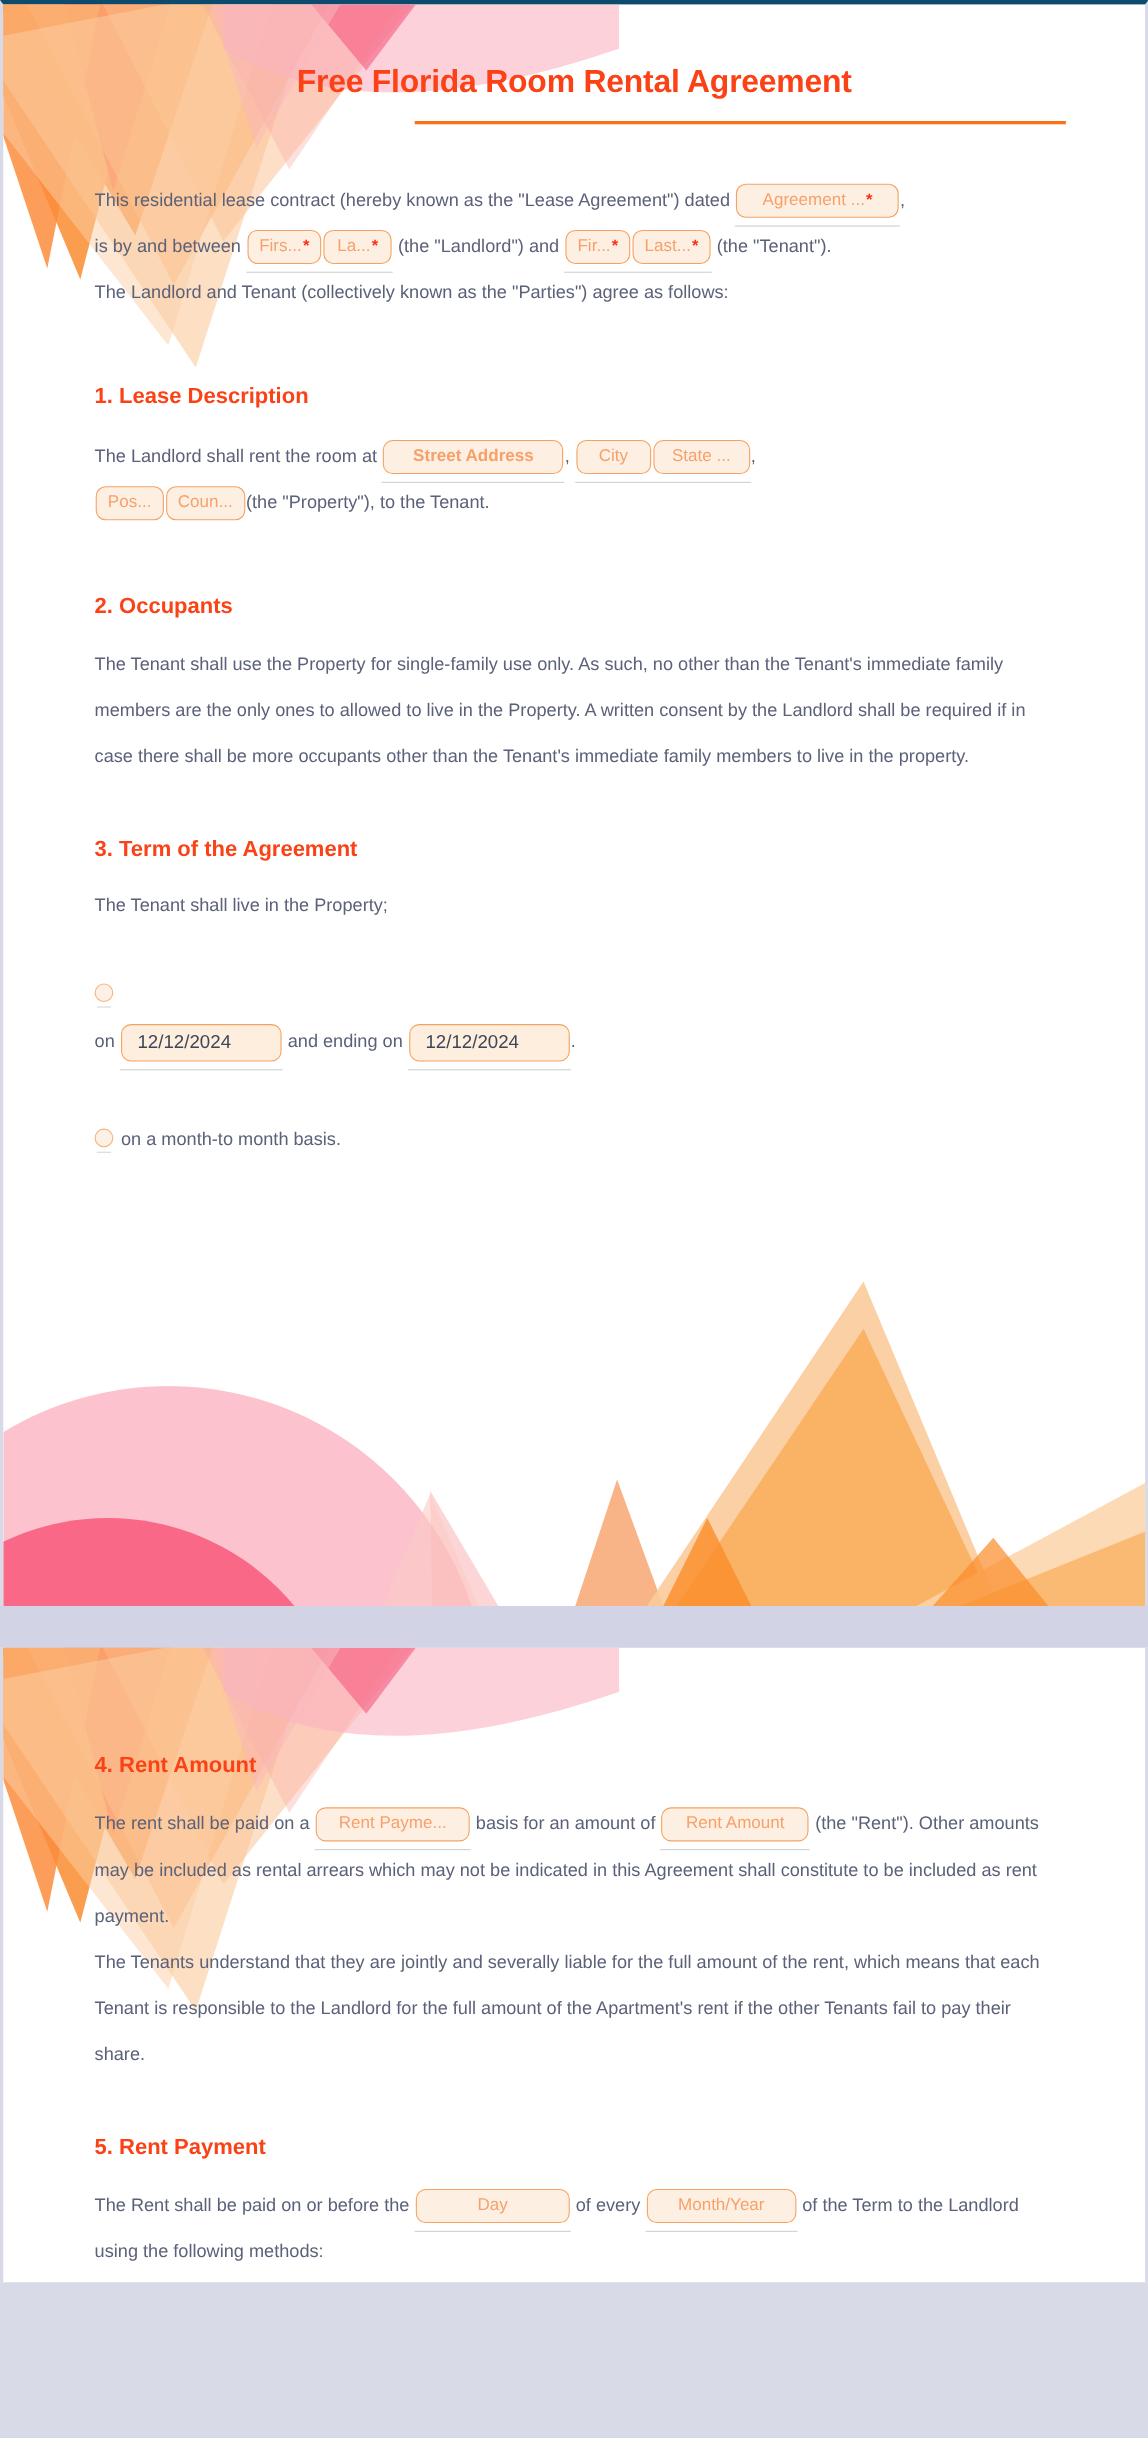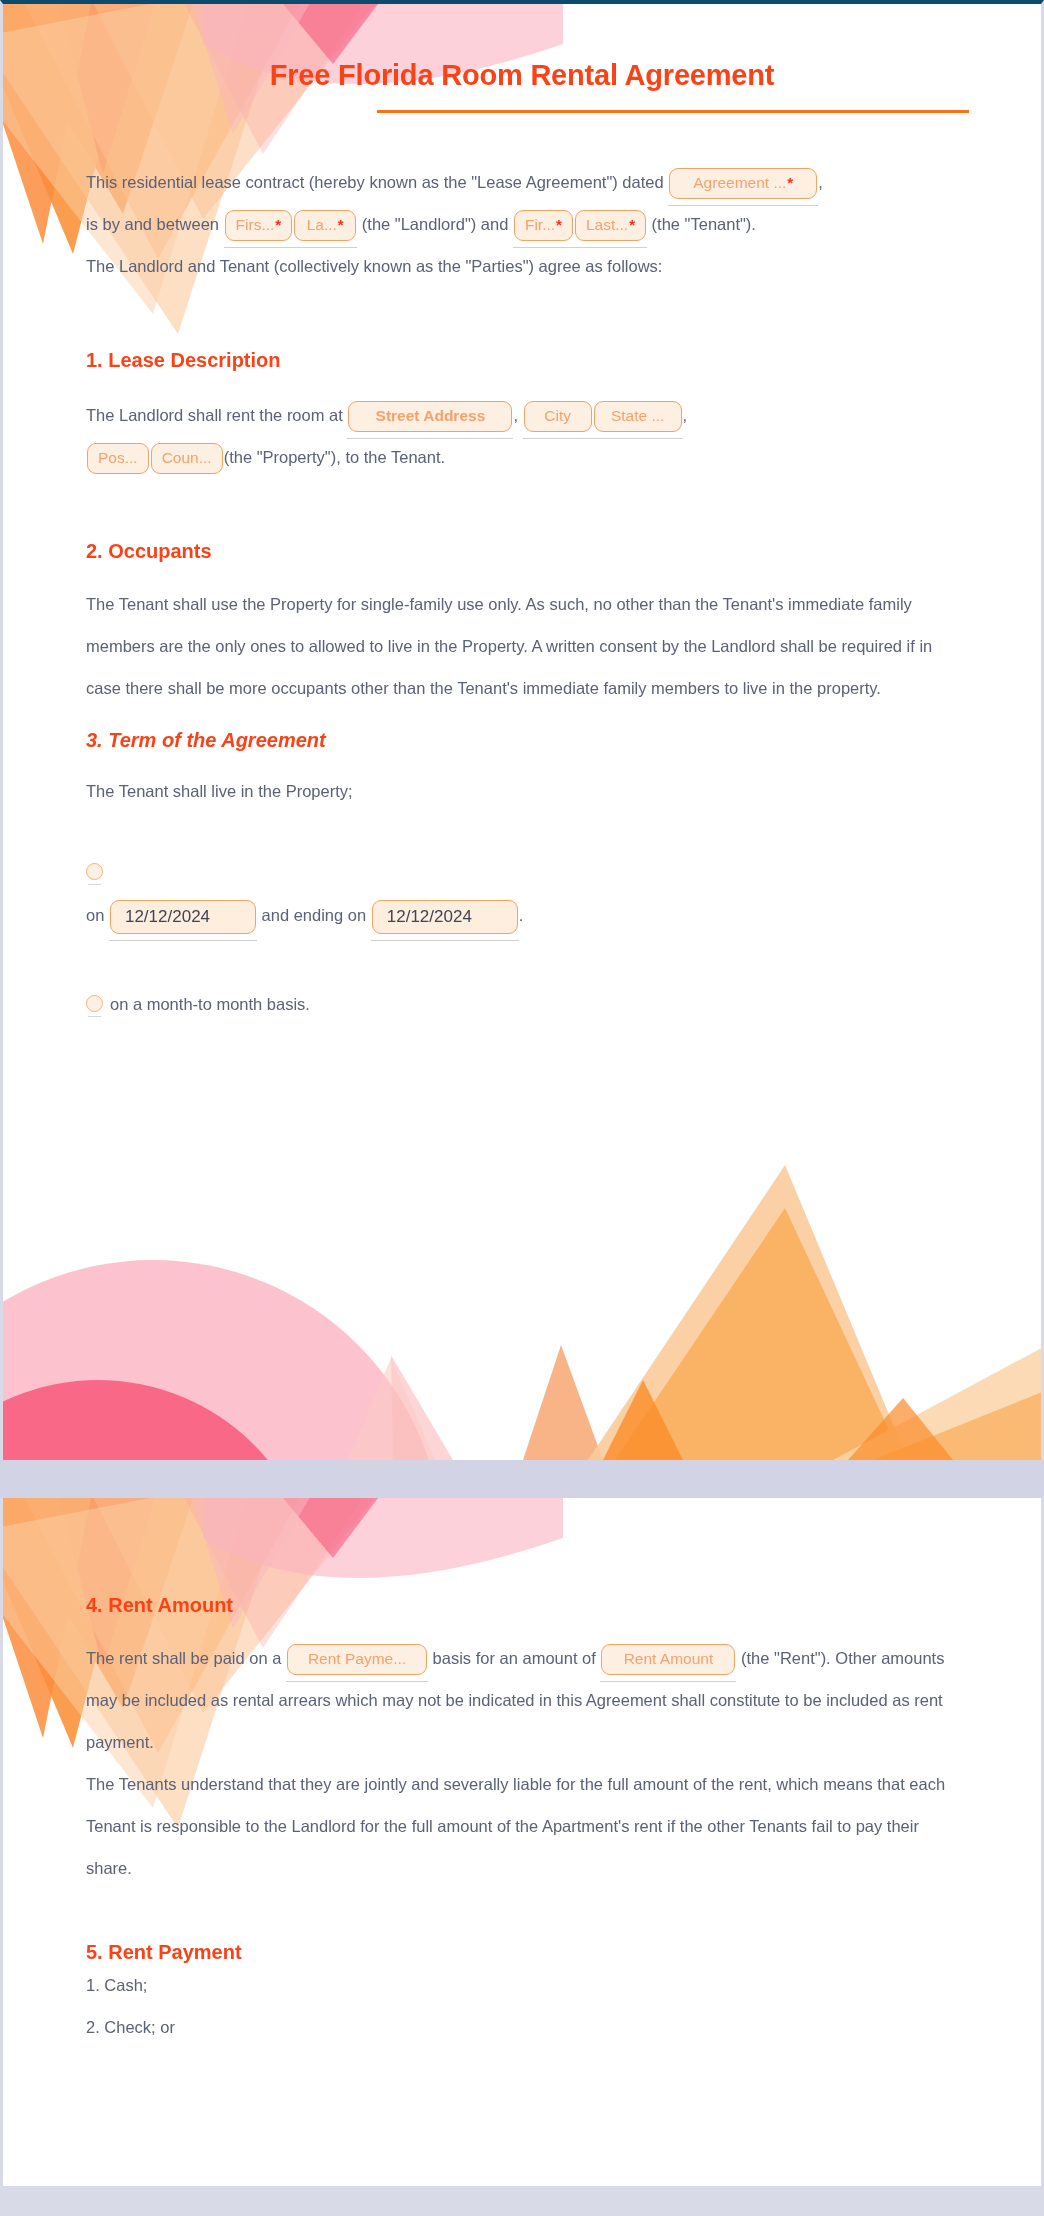--- a/index.html
+++ b/index.html
@@ -15,21 +15,21 @@
 
   .page {
     position:relative;
     width:1044px;
     background:#ffffff;
     overflow:hidden;
     border-left:3px solid #d9dae8;
     border-right:3px solid #d9dae8;
   }
   .page.p1 { height:1460px; border-top:4px solid #0c4a6e; }
-  .page.p2 { height:688px; }
+  .page.p2 { height:577px; }
 
   .pagegap { height:38px; background:#d2d3e4; width:1044px; }
 
   
   .deco-tl { position:absolute; top:0; left:0; width:560px; height:330px; pointer-events:none; }
   .deco-bot { position:absolute; bottom:0; left:0; width:1044px; height:330px; pointer-events:none; }
 
   
   .content { position:relative; z-index:5; }
 
@@ -184,21 +184,21 @@
         <span class="ul-wrap"><span class="fld w-city">City</span><span class="fld w-state">State ...</span></span><span>,</span>
       </p>
 
       <p class="para">
         <span class="fld w-postal">Pos...</span><span class="fld w-country">Coun...</span><span>(the "Property"), to the Tenant.</span>
       </p>
 
       <h2 class="sec-h" style="margin-top:62px;">2. Occupants</h2>
       <p class="para" style="margin-top:20px;padding-right:78px;">The Tenant shall use the Property for single-family use only. As such, no other than the Tenant's immediate family members are the only ones to allowed to live in the Property. A written consent by the Landlord shall be required if in case there shall be more occupants other than the Tenant's immediate family members to live in the property.</p>
 
-      <h2 class="sec-h" style="margin-top:20px;font-style:italic;">3. Term of the Agreement</h2>
+      <h2 class="sec-h" style="margin-top:52px;">3. Term of the Agreement</h2>
       <p class="para" style="margin-top:18px;">The Tenant shall live in the Property;</p>
 
       <div class="radio-block" style="margin-top:40px;">
         <div class="radio-row">
           <span class="radio"></span>
         </div>
         <div class="radio-row" style="line-height:46px;">
           <span>on</span>
           <span class="ul-wrap"><span class="fld filled w-date">12/12/2024</span></span>
           <span>and ending on</span>
@@ -256,20 +256,28 @@
         <span>basis for an amount of</span>
         <span class="ul-wrap"><span class="fld w-rentamt">Rent Amount</span></span>
         <span>(the</span>
         <span>"Rent"). Other amounts may be included as rental arrears which may not be indicated in this Agreement shall constitute to be included as rent payment.</span>
       </p>
 
       <p class="para" style="padding-right:78px;">The Tenants understand that they are jointly and severally liable for the full amount of the rent, which means that each Tenant is responsible to the Landlord for the full amount of the Apartment's rent if the other Tenants fail to pay their share.</p>
 
       <h2 class="sec-h" style="margin-top:52px;">5. Rent Payment</h2>
 
+      <p class="para" style="margin-top:20px;padding-right:78px;">
+        <span>The Rent shall be paid on or before the</span>
+        <span class="ul-wrap"><span class="fld w-day">Day</span></span>
+        <span>of every</span>
+        <span class="ul-wrap"><span class="fld w-monthyear">Month/Year</span></span>
+        <span>of the Term</span>
+        <span>to the Landlord using the following methods:</span>
+      </p>
 
       <div class="numlist">
         <div>1. Cash;</div>
         <div>2. Check; or</div>
       </div>
     </div>
   </div>
 
 </div>
 

